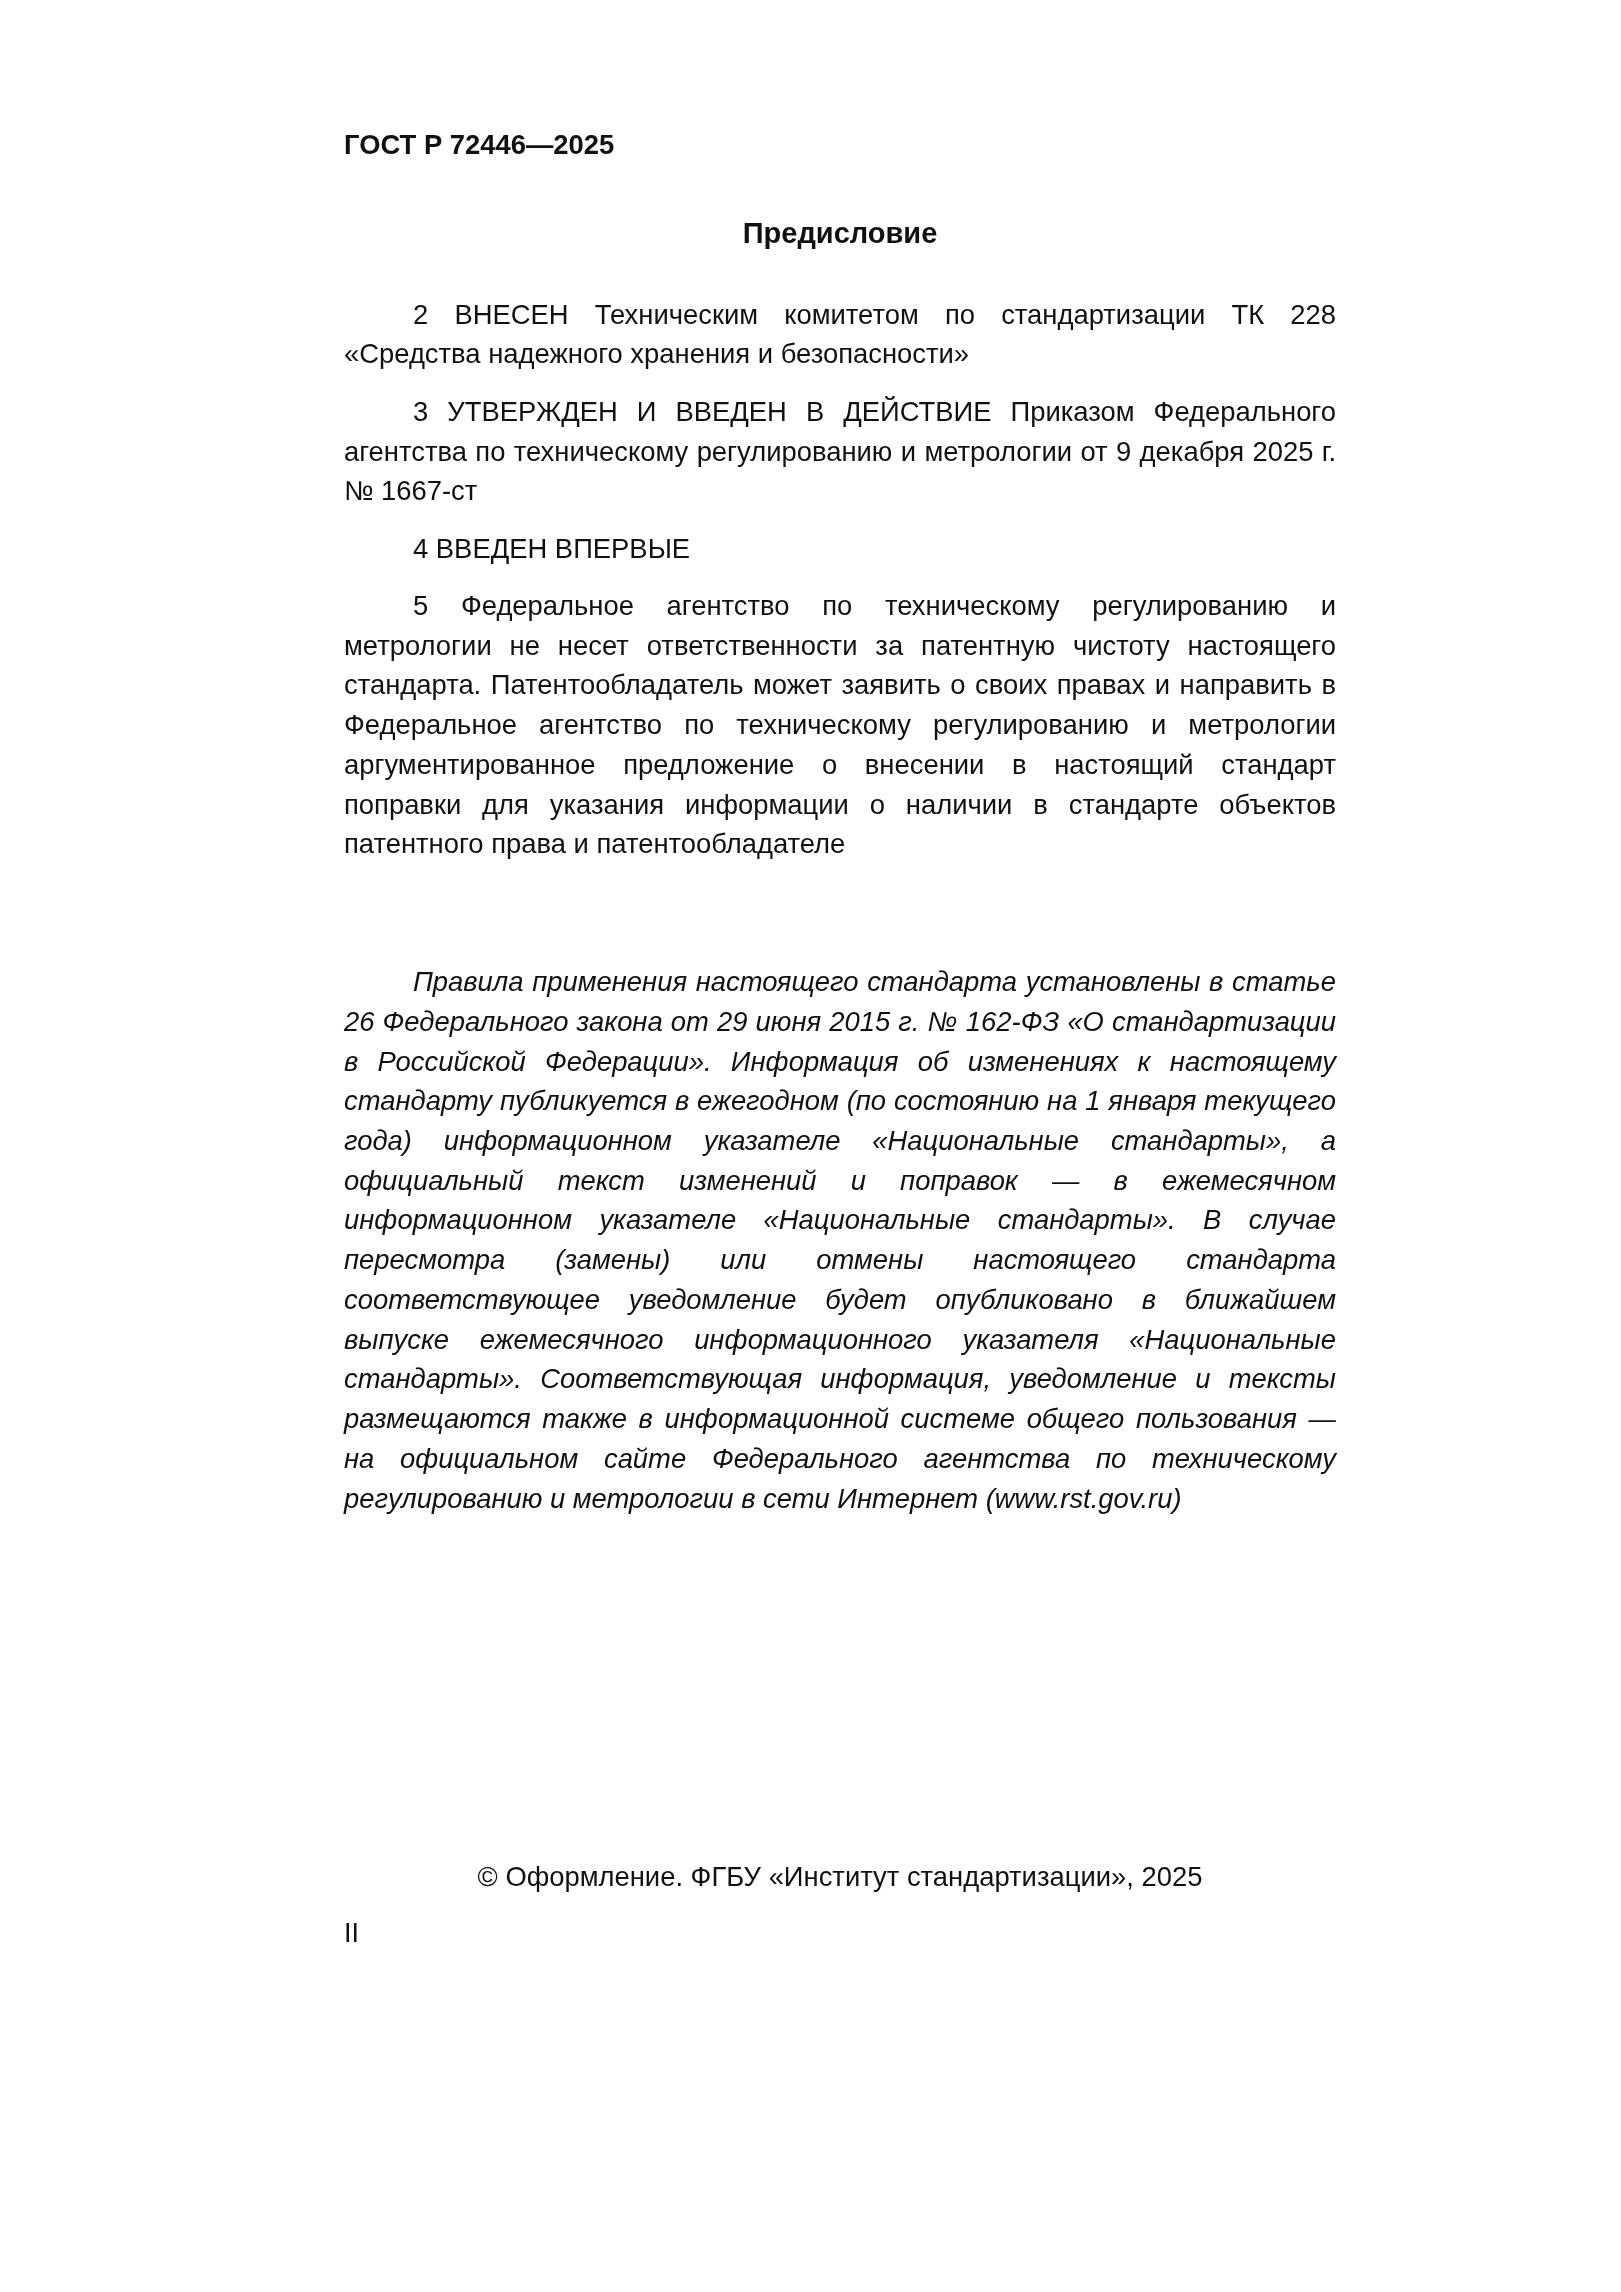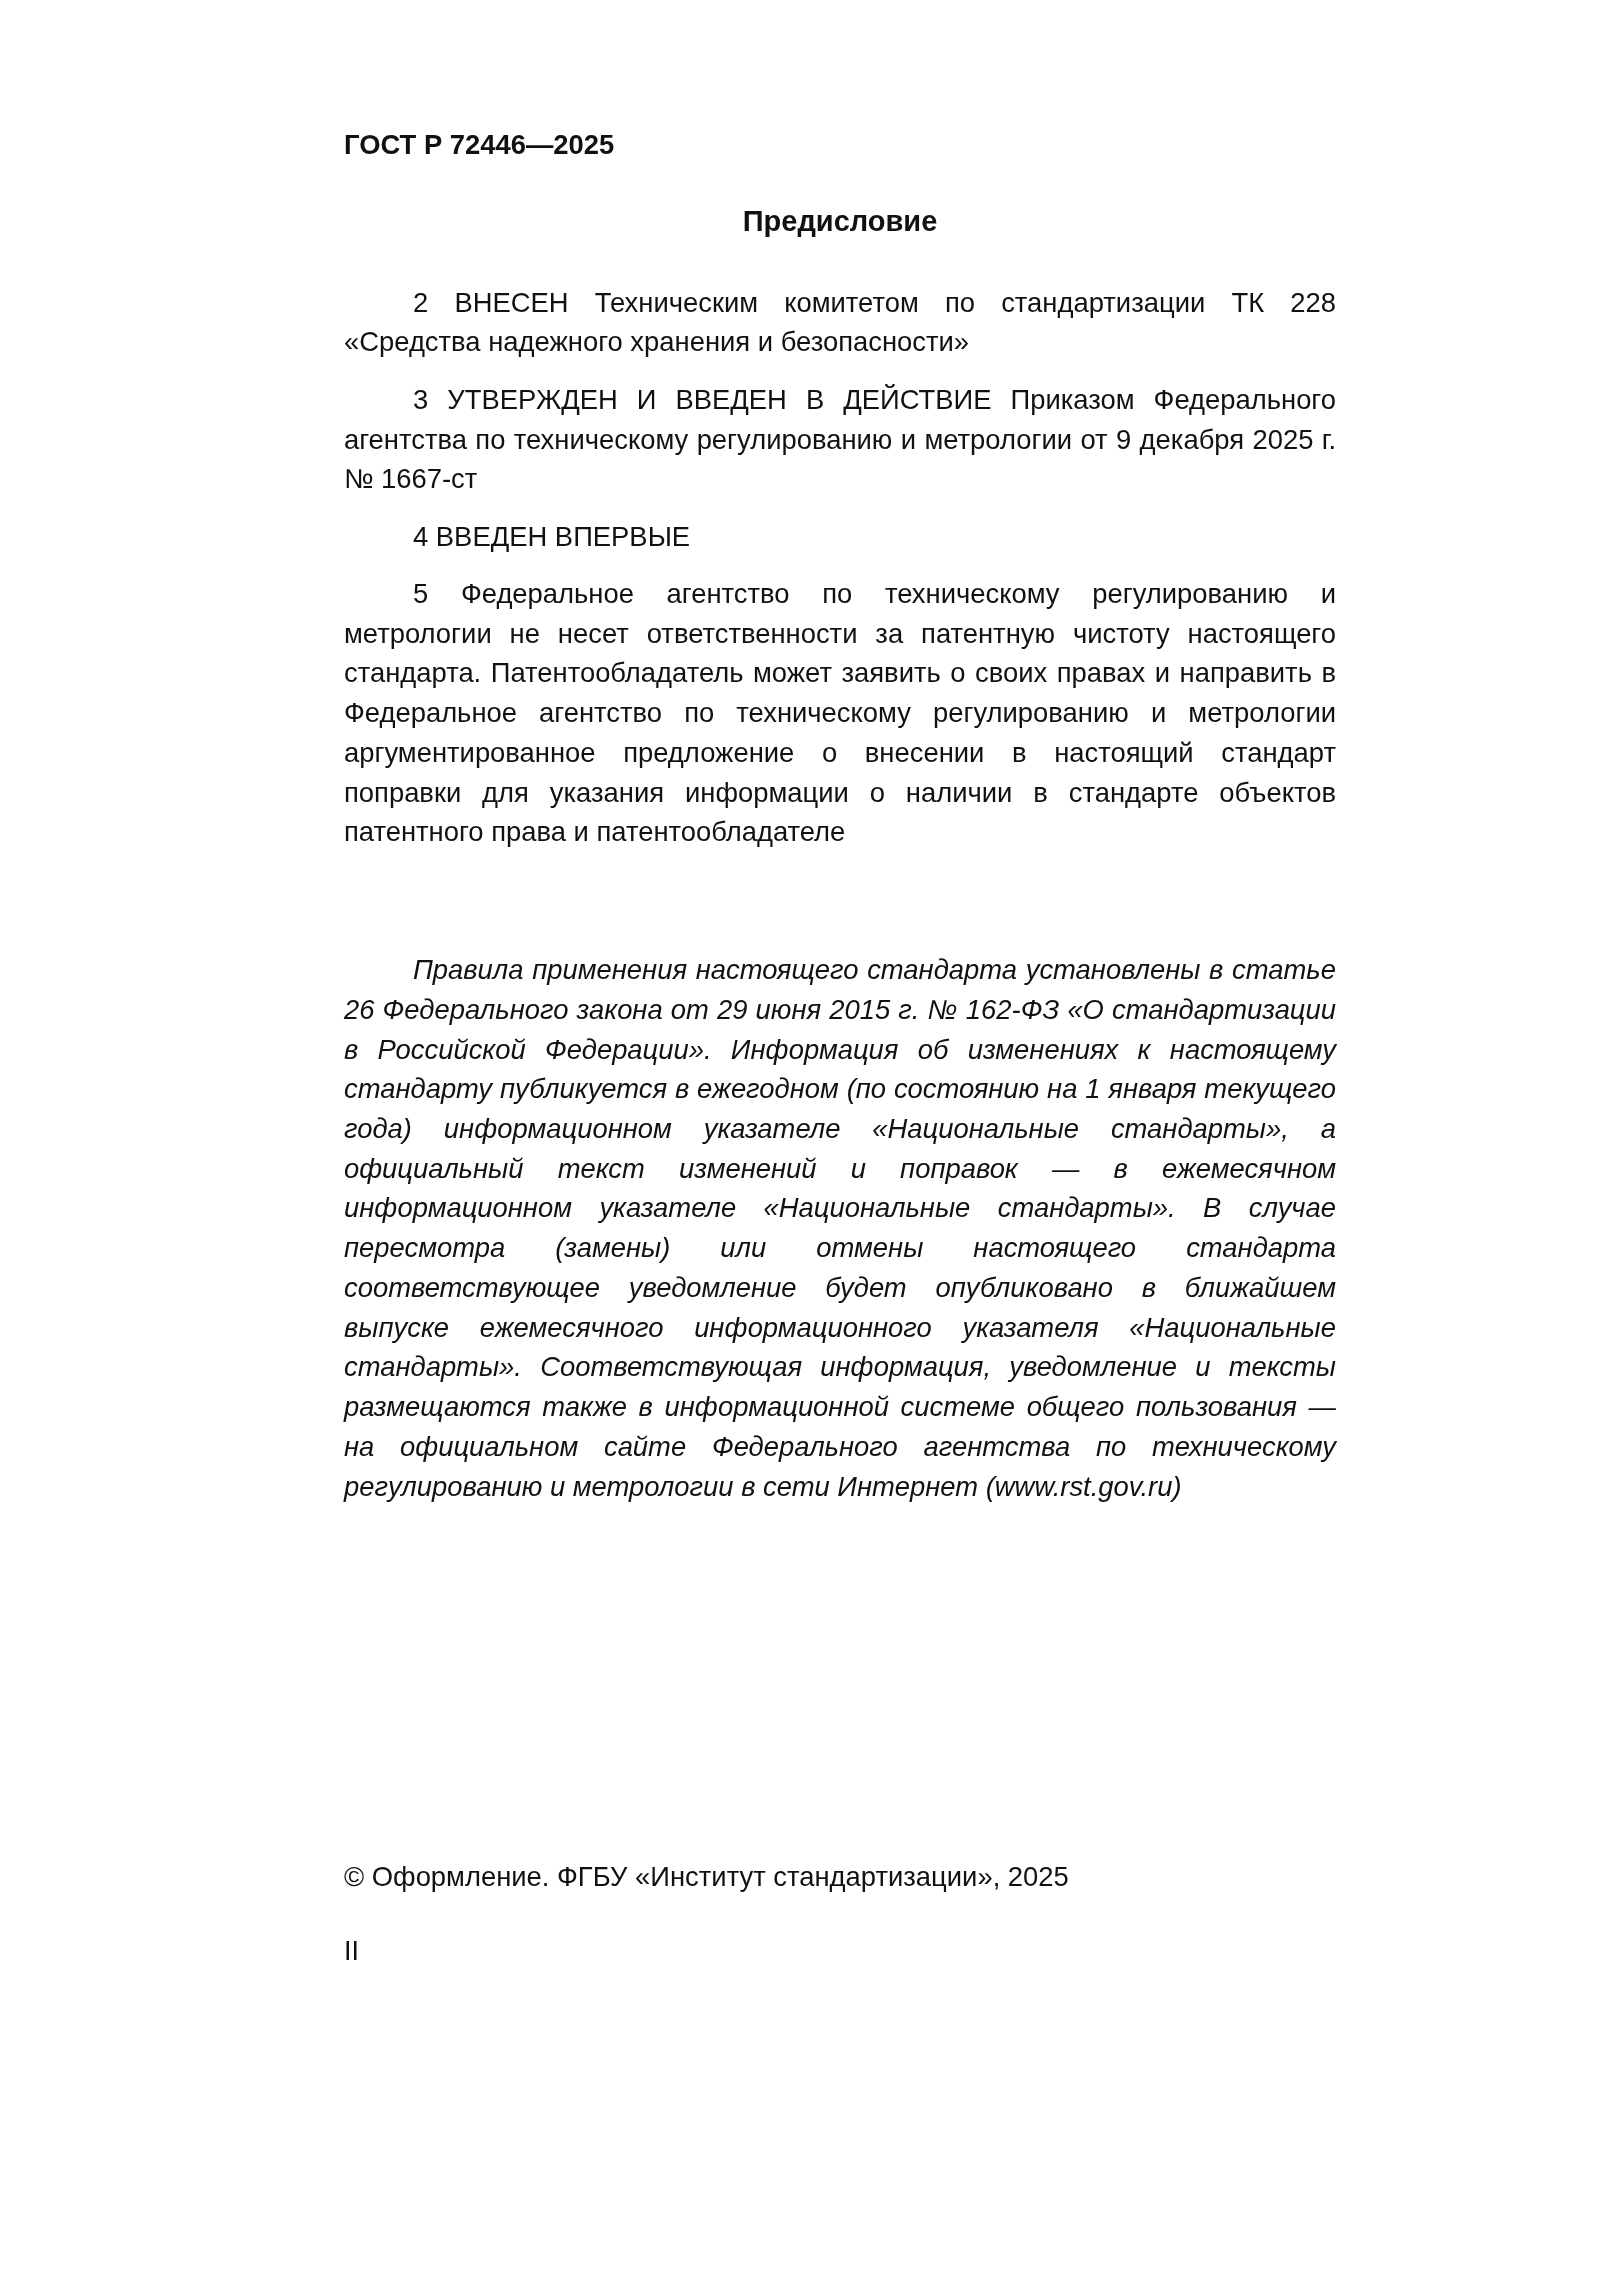--- a/index.html
+++ b/index.html
@@ -25,21 +25,21 @@
   .doc-code {
     font-weight: bold;
     font-size: 27.4px;
     line-height: 1.45;
   }
 
   .page-title {
     text-align: center;
     font-weight: bold;
     font-size: 29px;
-    margin-top: 40px;
+    margin-top: 52px;
     margin-bottom: 45px;
   }
 
   .para {
     font-size: 27.4px;
     line-height: 1.45;
     text-align: justify;
     text-indent: 69px;
     margin-bottom: 17.6px;
     hyphens: auto;
@@ -57,22 +57,22 @@
   .footer {
     position: absolute;
     top: 1857px;
     left: 186px;
     right: 127px;
   }
 
   .copyright-line {
     font-size: 27.4px;
     line-height: 1.45;
-    text-align: left;
-    margin-bottom: 35px;
+    text-align: center;
+    margin-bottom: 17px;
   }
 
   .reproduction-notice {
     font-size: 27.4px;
     line-height: 1.45;
     text-align: justify;
     text-indent: 69px;
     hyphens: auto;
   }
 

